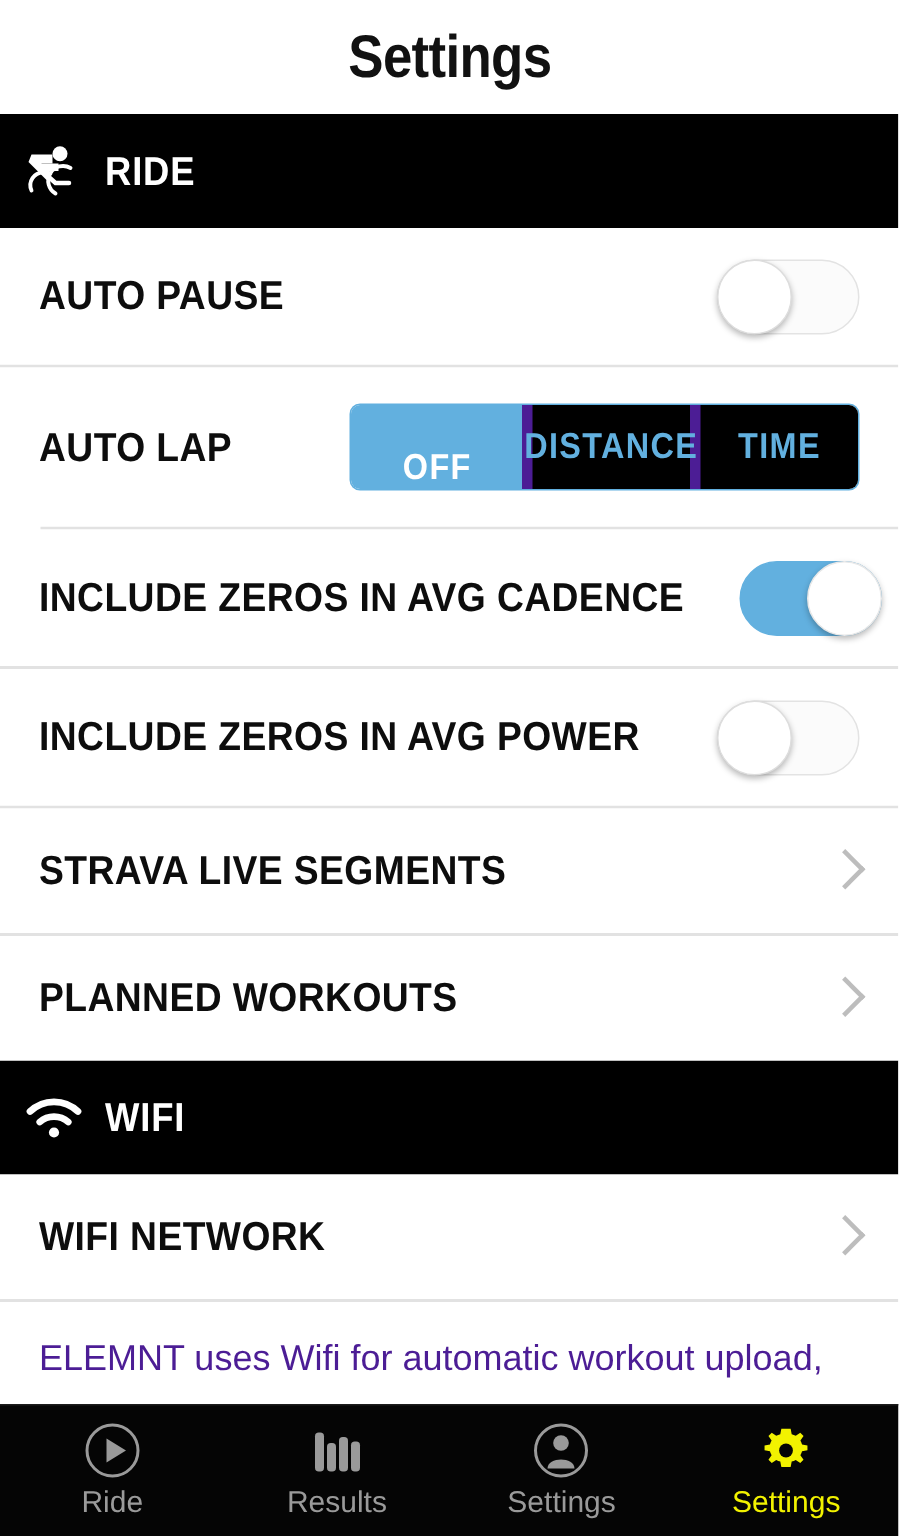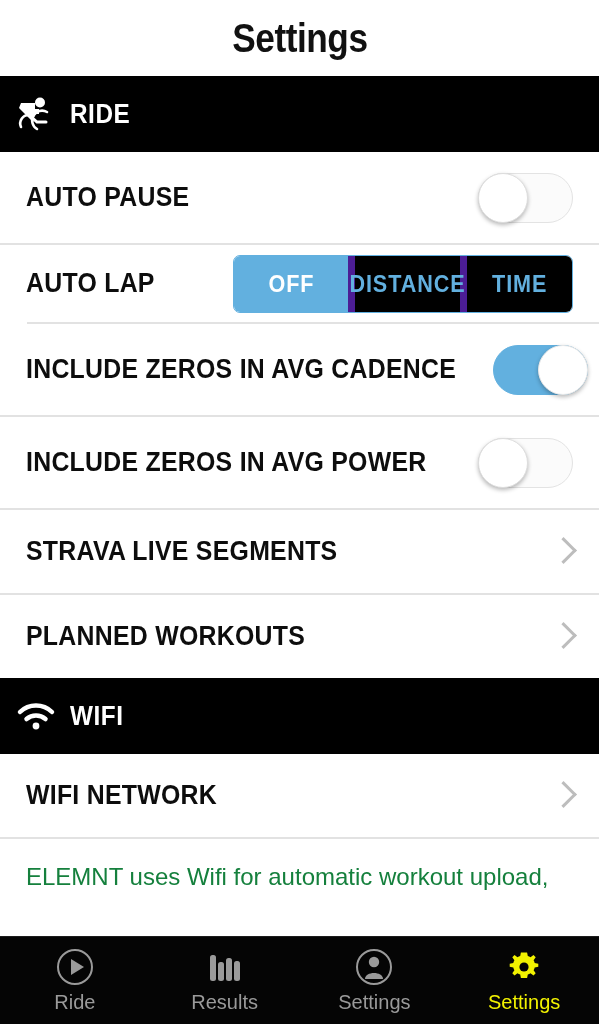--- a/index.html
+++ b/index.html
@@ -76,21 +76,21 @@
 
   
   .row {
     position: relative;
     display: flex;
     align-items: center;
     padding: 0 26px;
     background: #ffffff;
   }
   .row-h-toggle { height: 91px; text-align: right; }
-  .row-h-seg    { height: 77px; }
+  .row-h-seg    { height: 106px; }
   .row-h-link   { height: 83px; }
 
   .row-label {
     font-family: "Liberation Sans Narrow", "Liberation Sans", sans-serif;
     font-weight: bold;
     font-size: 27px;
     color: #0d0d0d;
     letter-spacing: 0.3px;
     white-space: nowrap;
     transform: scaleX(0.92);
@@ -152,21 +152,21 @@
     font-family: "Liberation Sans Narrow", "Liberation Sans", sans-serif;
     font-weight: bold;
     font-size: 24px;
     letter-spacing: 1px;
     color: #62b0df;
     background: #000000;
     border-left: 7px solid #4c1d95;
     padding: 0 14px;
     transform-origin: center;
   }
-  .seg:first-child { border-left: none; }
+  .seg:first-child { border-left: none; align-items: flex-end; }
   .seg.active { background: #62b0df; color: #ffffff; }
   .seg-off      { width: 114px; }
   .seg-distance { width: 112px; }
   .seg-time     { width: 112px; text-align: center; }
   .seg span { transform: scaleX(0.9); display: inline-block; }
 
   
   .chevron {
     width: 20px;
     height: 34px;
@@ -181,21 +181,21 @@
     border-right: 3px solid #bdbdbd;
     border-top: 3px solid #bdbdbd;
     transform: rotate(45deg);
   }
 
   
   .footnote {
     padding: 22px 26px 0 26px;
     font-family: "Liberation Sans", sans-serif;
     font-size: 24px;
-    color: #15803d;
+    color: #4c1d95;
     line-height: 32px;
     white-space: nowrap;
     overflow: hidden;
   }
 
   
   .tabbar {
     flex: 0 0 88px;
     height: 88px;
     background: #050505;

